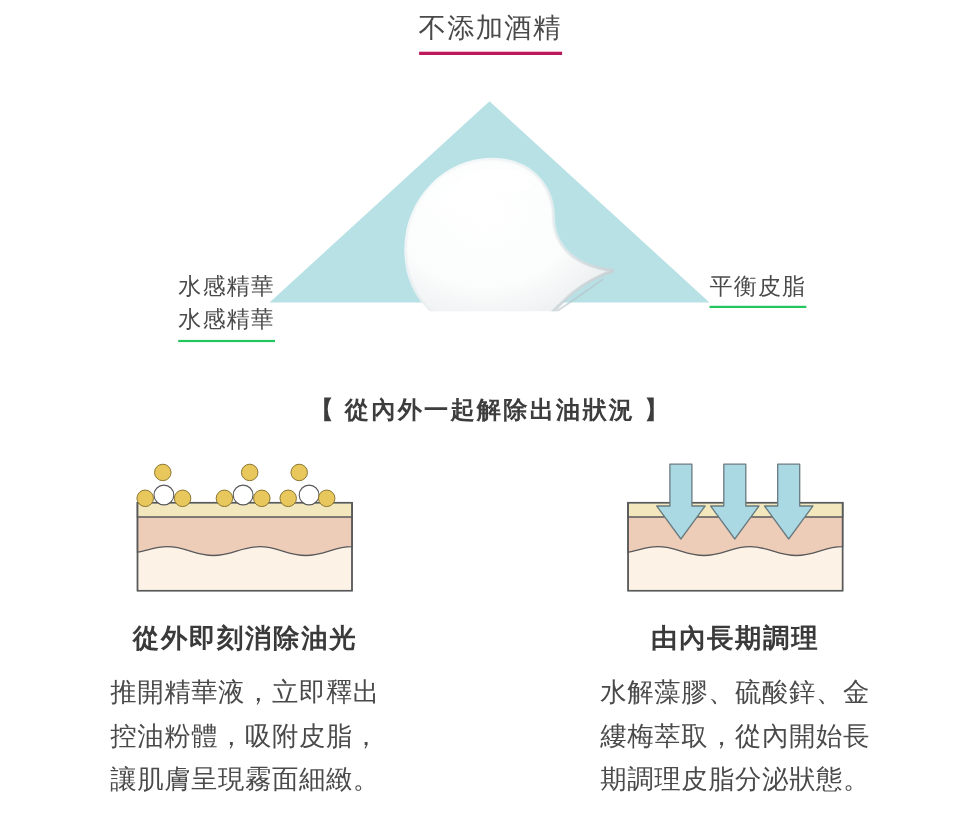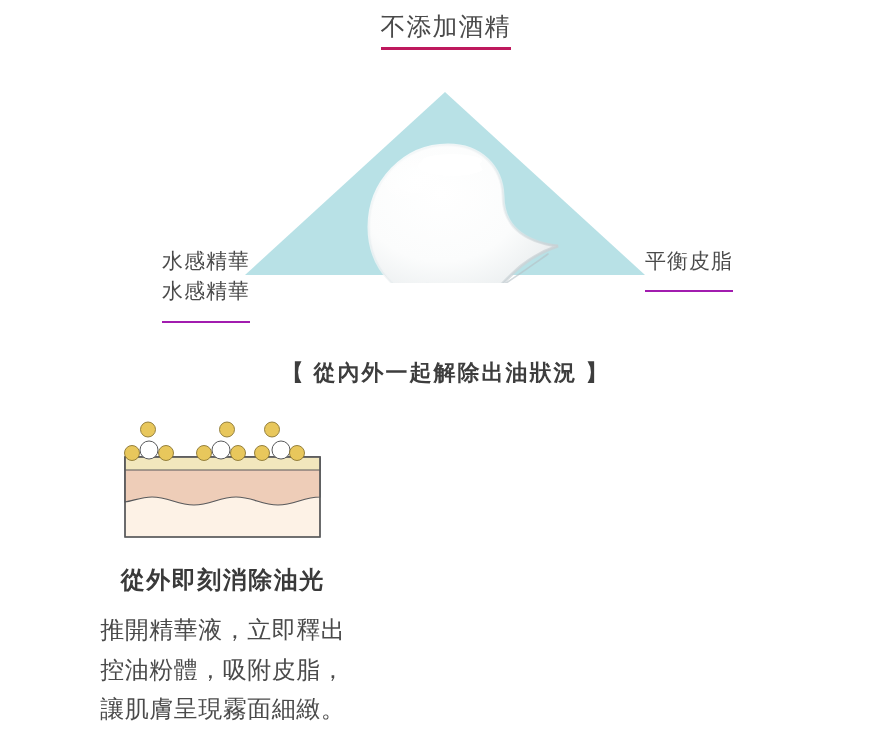--- a/index.html
+++ b/index.html
@@ -63,23 +63,23 @@
     text-align: right;
     width: 130px;
   }
   .side-label.right {
     left: 645px;
     top: 246px;
     text-align: left;
     width: 140px;
   }
   .ul-green {
-    border-bottom: 2px solid #a21caf;
+    border-bottom: 2px solid #22c55e;
     display: inline-block;
-    padding-bottom: 14px;
+    padding-bottom: 2px;
   }
   .no-ul { display: inline-block; }
 
   
   .section-heading {
     position: absolute;
     top: 358px;
     left: 0;
     width: 891px;
     text-align: center;
@@ -252,14 +252,42 @@
         <circle cx="147" cy="41" r="7.5" fill="#e8c75c" stroke="#8a7531" stroke-width="0.9"></circle>
         <circle cx="182" cy="41" r="7.5" fill="#e8c75c" stroke="#8a7531" stroke-width="0.9"></circle>
       </g>
     </svg>
     <div class="col-title">從外即刻消除油光</div>
     <div class="col-body">推開精華液，立即釋出
 控油粉體，吸附皮脂，
 讓肌膚呈現霧面細緻。</div>
   </div>
 
+  <div class="col">
+    <svg class="diagram" width="215" height="130" viewBox="0 0 215 130">
+
+      <path d="M 10 45 L 205 45 L 205 125 L 10 125 Z" fill="#fdf2e6" stroke="#58595b" stroke-width="1.2"></path>
+      <path d="M 10 45 L 205 45 L 205 85
+               C 188 85 180 93 163 93
+               C 146 93 138 85 121 85
+               C 104 85 96 93 79 93
+               C 62 93 54 85 37 85
+               C 26 85 18 89 10 90 Z" fill="#eecdb8" stroke="#58595b" stroke-width="1.2"></path>
+      <path d="M 10 45 L 205 45 L 205 58 L 10 58 Z" fill="#f2e7bd" stroke="#58595b" stroke-width="1.2"></path>
+      <rect x="10" y="45" width="195" height="80" fill="none" stroke="#58595b" stroke-width="1.4"></rect>
+
+      <g>
+        <path d="M 48 10 L 68 10 L 68 48 L 80 48 L 58 78 L 36 48 L 48 48 Z" fill="#aad9e3" stroke="#6a7b80" stroke-width="1.2" stroke-linejoin="round"></path>
+      </g>
+      <g>
+        <path d="M 97 10 L 117 10 L 117 48 L 129 48 L 107 78 L 85 48 L 97 48 Z" fill="#aad9e3" stroke="#6a7b80" stroke-width="1.2" stroke-linejoin="round"></path>
+      </g>
+      <g>
+        <path d="M 146 10 L 166 10 L 166 48 L 178 48 L 156 78 L 134 48 L 146 48 Z" fill="#aad9e3" stroke="#6a7b80" stroke-width="1.2" stroke-linejoin="round"></path>
+      </g>
+    </svg>
+    <div class="col-title">由內長期調理</div>
+    <div class="col-body">水解藻膠、硫酸鋅、金
+縷梅萃取，從內開始長
+期調理皮脂分泌狀態。</div>
+  </div>
 
 </div>
 
 </body></html>

